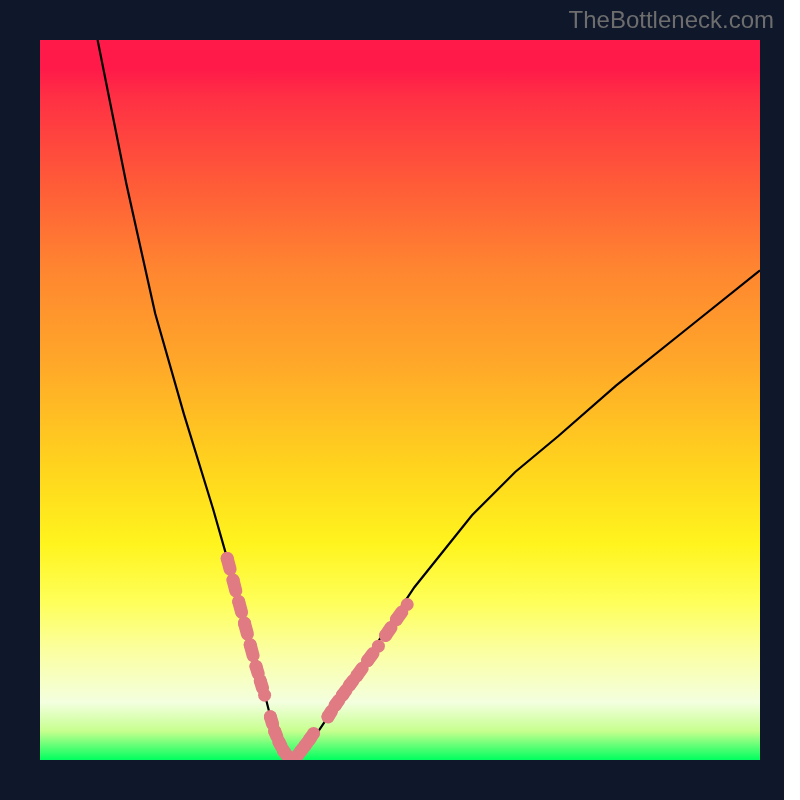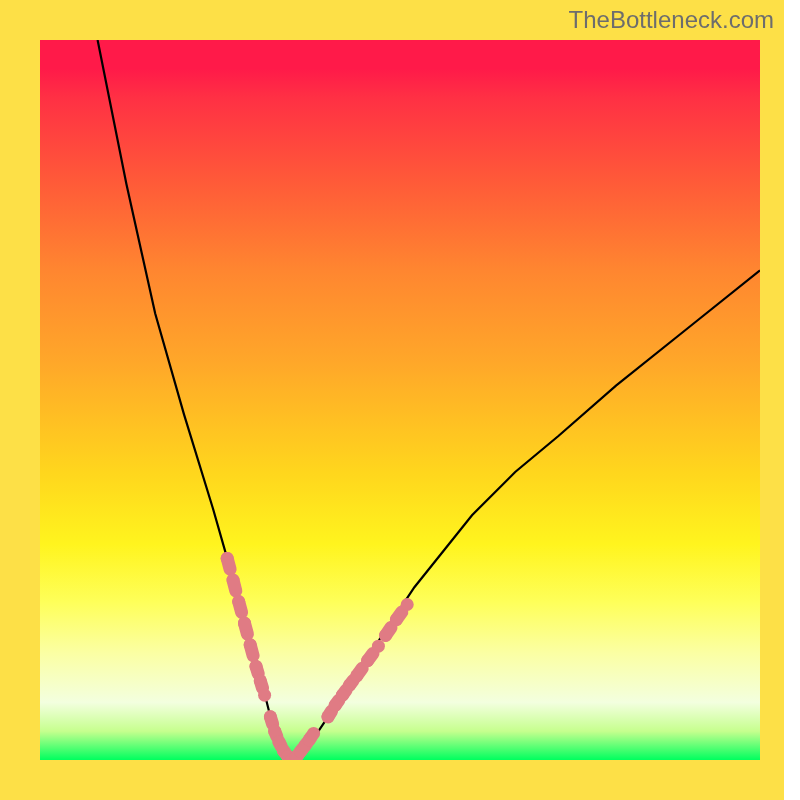--- a/index.html
+++ b/index.html
@@ -1,20 +1,20 @@
 <!DOCTYPE html>
 <html><head>
 <meta charset="utf-8">
 <style>
   * { margin: 0; padding: 0; box-sizing: border-box; }
   body { font-family: Arial, sans-serif; }
   .frame {
     width: 784px;
     height: 800px;
-    background: #fde047;
+    background: #0f172a;
     position: relative;
   }
   .watermark {
     position: absolute;
     top: 6px;
     right: 10px;
     color: #6d6d6d;
     font-size: 24px;
     font-family: Arial, sans-serif;
     z-index: 10;

